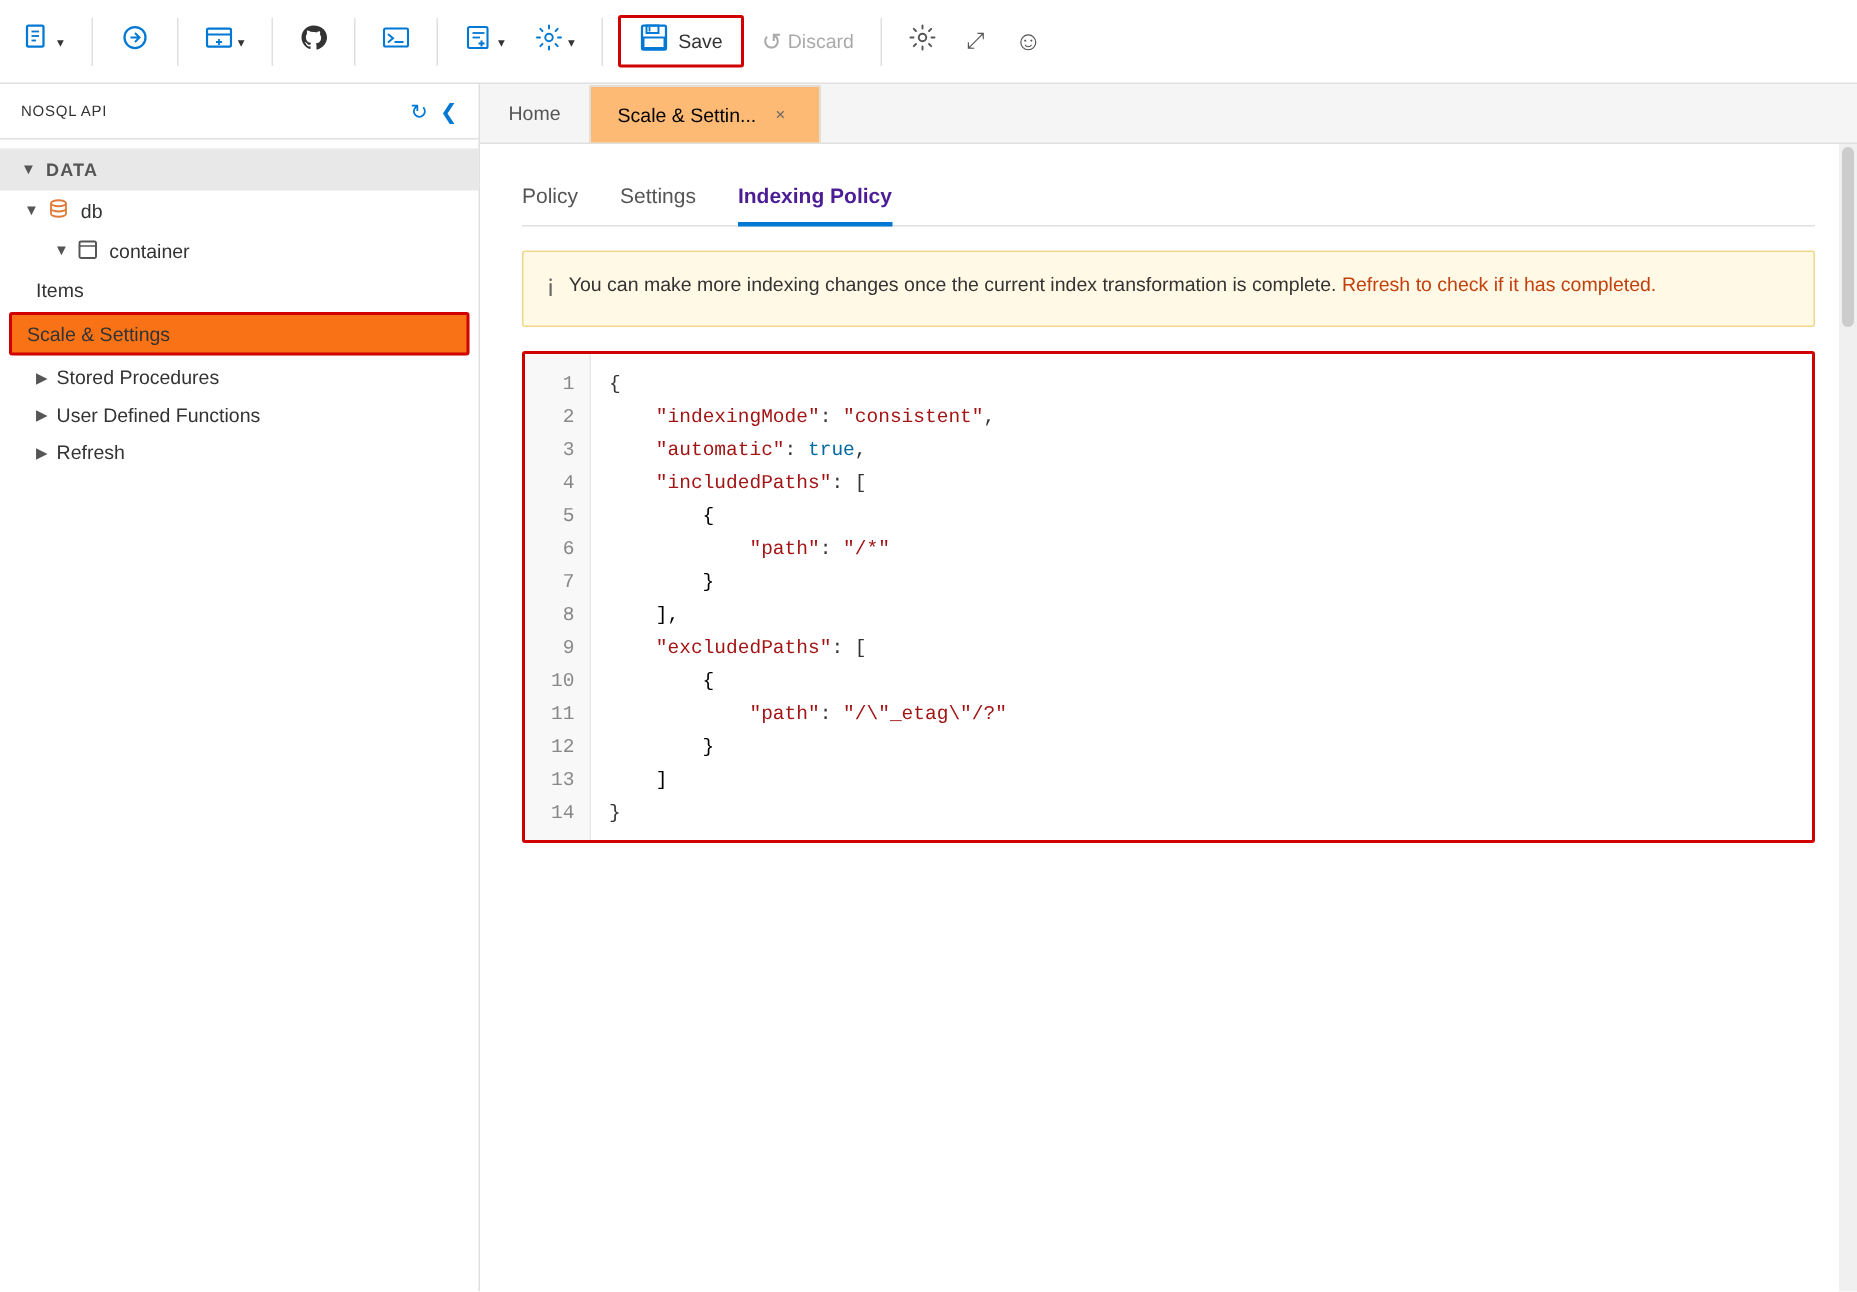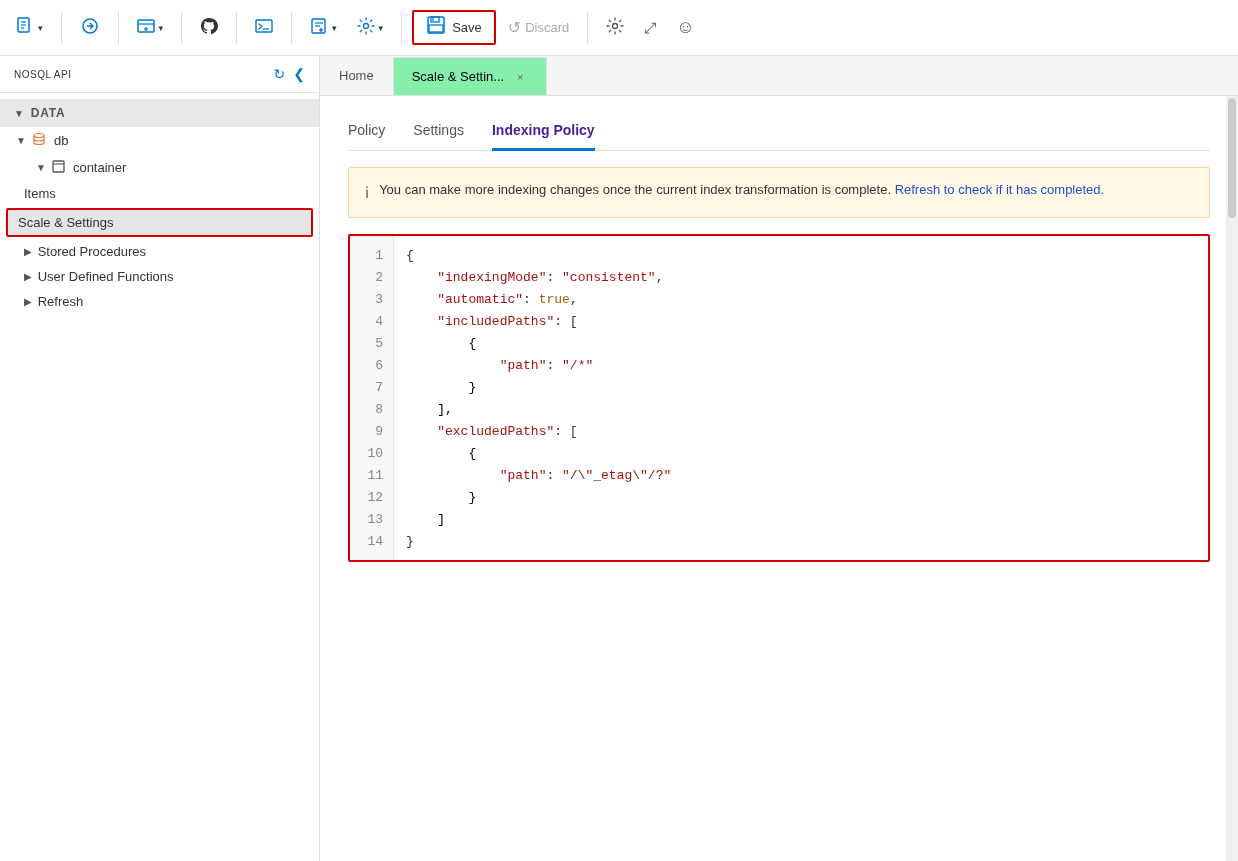--- a/index.html
+++ b/index.html
@@ -137,21 +137,21 @@
       height: 38px;
       cursor: pointer;
       font-size: 13px;
       color: #555;
       border: 1px solid transparent;
       border-bottom: none;
       background: transparent;
       gap: 8px;
     }
     .tab.active {
-      background: #86efac;
+      background: #fdba74;
       color: #000;
       border-color: #e0e0e0;
       border-bottom-color: #fff;
       position: relative;
       top: 1px;
     }
     .tab-close {
       font-size: 11px;
       color: #666;
       cursor: pointer;
@@ -201,21 +201,21 @@
       padding: 12px 16px;
       margin-bottom: 16px;
       display: flex;
       gap: 10px;
       align-items: flex-start;
       font-size: 13px;
       color: #333;
       line-height: 1.5;
     }
     .info-icon { color: #666; font-size: 16px; margin-top: 1px; flex-shrink: 0; }
-    .info-link { color: #1d4ed8; cursor: pointer; text-decoration: none; }
+    .info-link { color: #c2410c; cursor: pointer; text-decoration: none; }
 
     
     .code-editor {
       border: 2px solid #d00000;
       border-radius: 2px;
       font-family: 'Consolas', 'Courier New', monospace;
       font-size: 13px;
       display: flex;
       overflow: hidden;
     }
@@ -242,21 +242,21 @@
       padding: 8px 12px;
       background: #fff;
     }
     .code-line {
       height: 22px;
       display: flex;
       align-items: center;
       white-space: pre;
     }
     .str { color: #a31515; }
-    .val { color: #a16207; }
+    .val { color: #0369a1; }
     .punc { color: #333; }
 
     
     .scrollbar-track {
       position: absolute;
       right: 0;
       top: 0;
       bottom: 0;
       width: 12px;
       background: #f0f0f0;
@@ -433,21 +433,21 @@
             <line x1="1" y1="5" x2="12" y2="5" stroke="#555" stroke-width="1.1"></line>
           </svg>
         </span>
         <span>container</span>
       </div>
 
       <div class="tree-item tree-sub-sub-item">
         <span>Items</span>
       </div>
 
-      <div class="tree-item tree-sub-sub-item active-border" style="border:2px solid #d00000; background:#e5e5e5; margin:2px 6px; border-radius:2px; padding:5px 10px;">
+      <div class="tree-item tree-sub-sub-item active-border" style="border:2px solid #d00000; background:#f97316; margin:2px 6px; border-radius:2px; padding:5px 10px;">
         <span>Scale &amp; Settings</span>
       </div>
 
       <div class="tree-item tree-sub-sub-item">
         <span class="chevron" style="margin-right:6px;">▶</span>
         <span>Stored Procedures</span>
       </div>
 
       <div class="tree-item tree-sub-sub-item">
         <span class="chevron" style="margin-right:6px;">▶</span>

